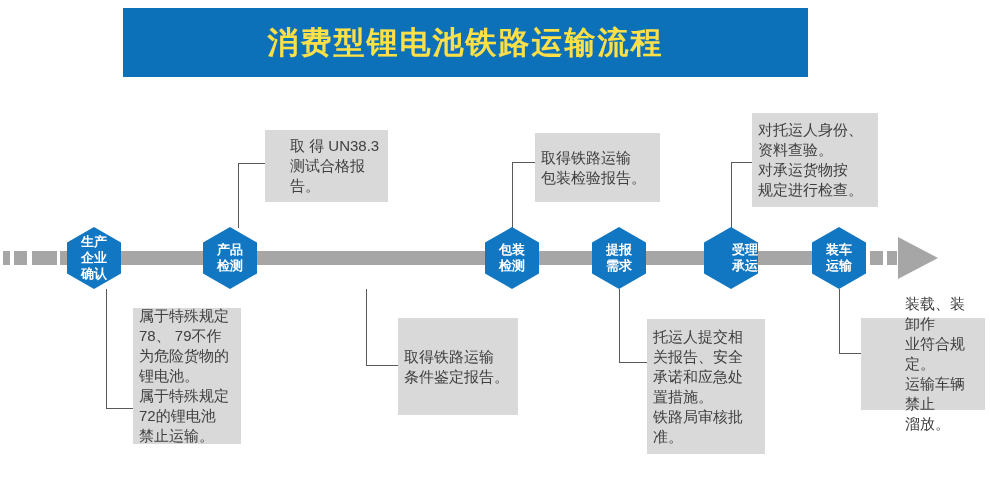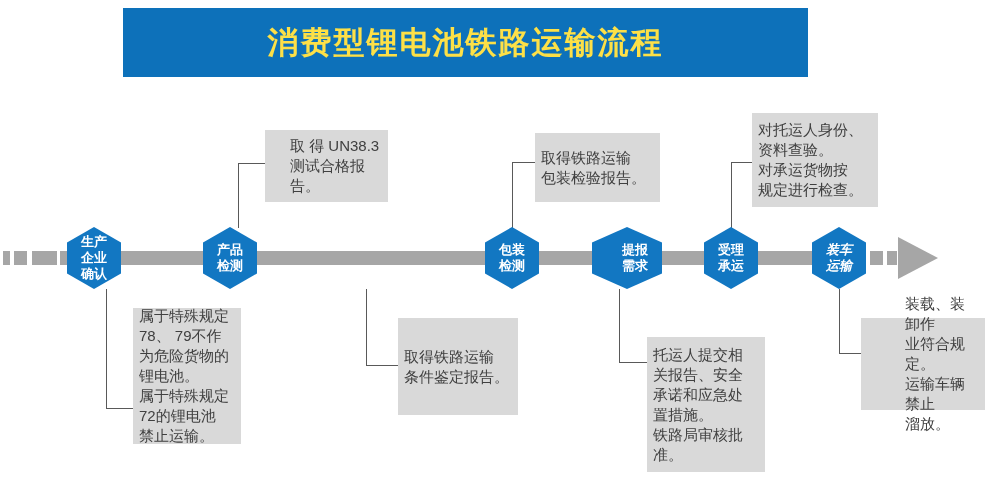--- a/index.html
+++ b/index.html
@@ -38,21 +38,21 @@
   .hex{
     position:absolute;width:54px;height:62px;top:227px;background:var(--node-blue);
     clip-path:polygon(50% 0,100% 25%,100% 75%,50% 100%,0 75%,0 25%);
     display:flex;align-items:center;justify-content:center;z-index:3;
   }
   .hex span{
     color:#ffffff;font-size:13px;line-height:16px;font-weight:bold;
     text-align:center;white-space:pre-line;
   }
   .n1{left:67px;}.n2{left:203px;}.n3{left:339px;}.n4{left:485px;}
-  .n5{left:592px;padding-left:16px;}.n6{left:704px;}.n7{left:812px;font-style:italic;}
+  .n5{left:592px;}.n6{left:704px;justify-content:flex-end;}.n7{left:812px;}
   
   .conn{position:absolute;z-index:0;}
   .up{border-left:1px solid var(--connector);border-top:1px solid var(--connector);}
   .down{border-left:1px solid var(--connector);border-bottom:1px solid var(--connector);}
   .c2{left:238px;top:163px;width:27px;height:64px;}
   .c4{left:512px;top:162px;width:23px;height:65px;}
   .c6{left:731px;top:162px;width:21px;height:65px;}
   .c1{left:106px;top:289px;width:27px;height:119px;}
   .c3{left:366px;top:289px;width:32px;height:76px;}
   .c5{left:619px;top:289px;width:28px;height:73px;}
@@ -63,21 +63,21 @@
     display:flex;align-items:center;padding:4px 6px;box-sizing:border-box;
   }
   .callout span{
     color:var(--box-text);font-size:15px;line-height:20px;white-space:pre-line;
   }
   .b1{left:265px;top:130px;width:123px;height:72px;padding-left:25px;}
   .b2{left:535px;top:133px;width:125px;height:69px;}
   .b3{left:752px;top:113px;width:126px;height:94px;}
   .b4{left:133px;top:308px;width:108px;height:136px;}
   .b5{left:398px;top:318px;width:120px;height:97px;}
-  .b6{left:647px;top:337px;width:118px;height:135px;}
+  .b6{left:647px;top:319px;width:118px;height:135px;}
   .b7{left:861px;top:318px;width:124px;height:92px;padding-left:44px;}
 </style>
 </head>
 <body>
 
 <div class="canvas">
 
   <div class="banner">
     <span>消费型锂电池铁路运输流程</span>
   </div>

